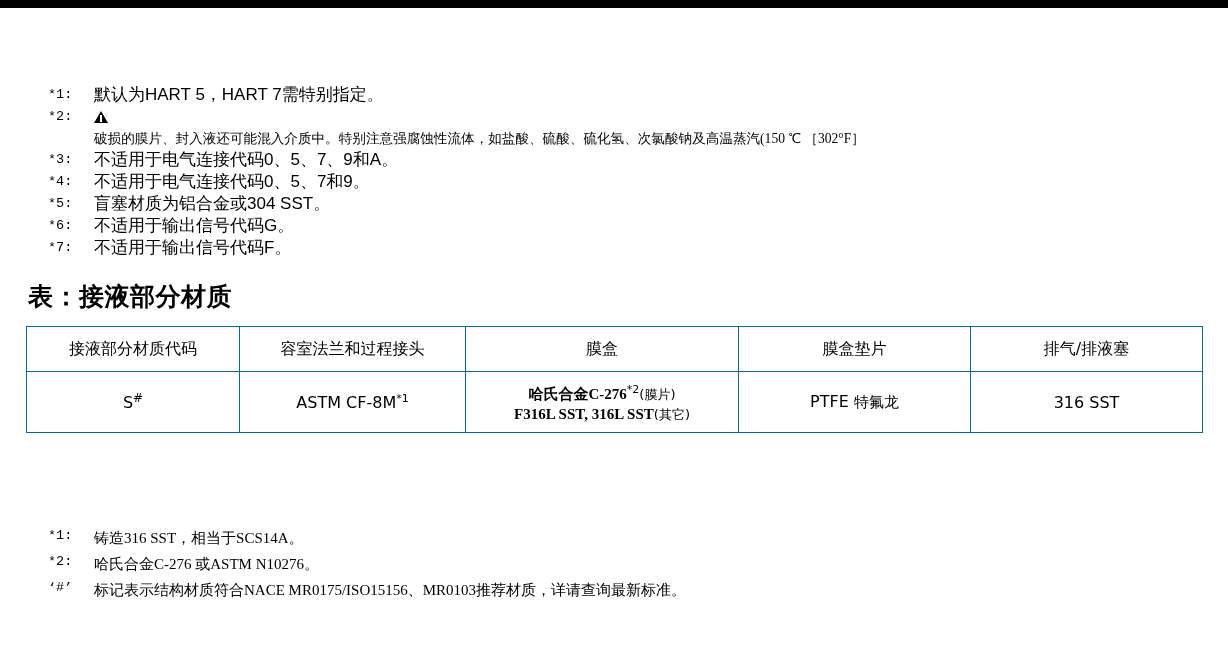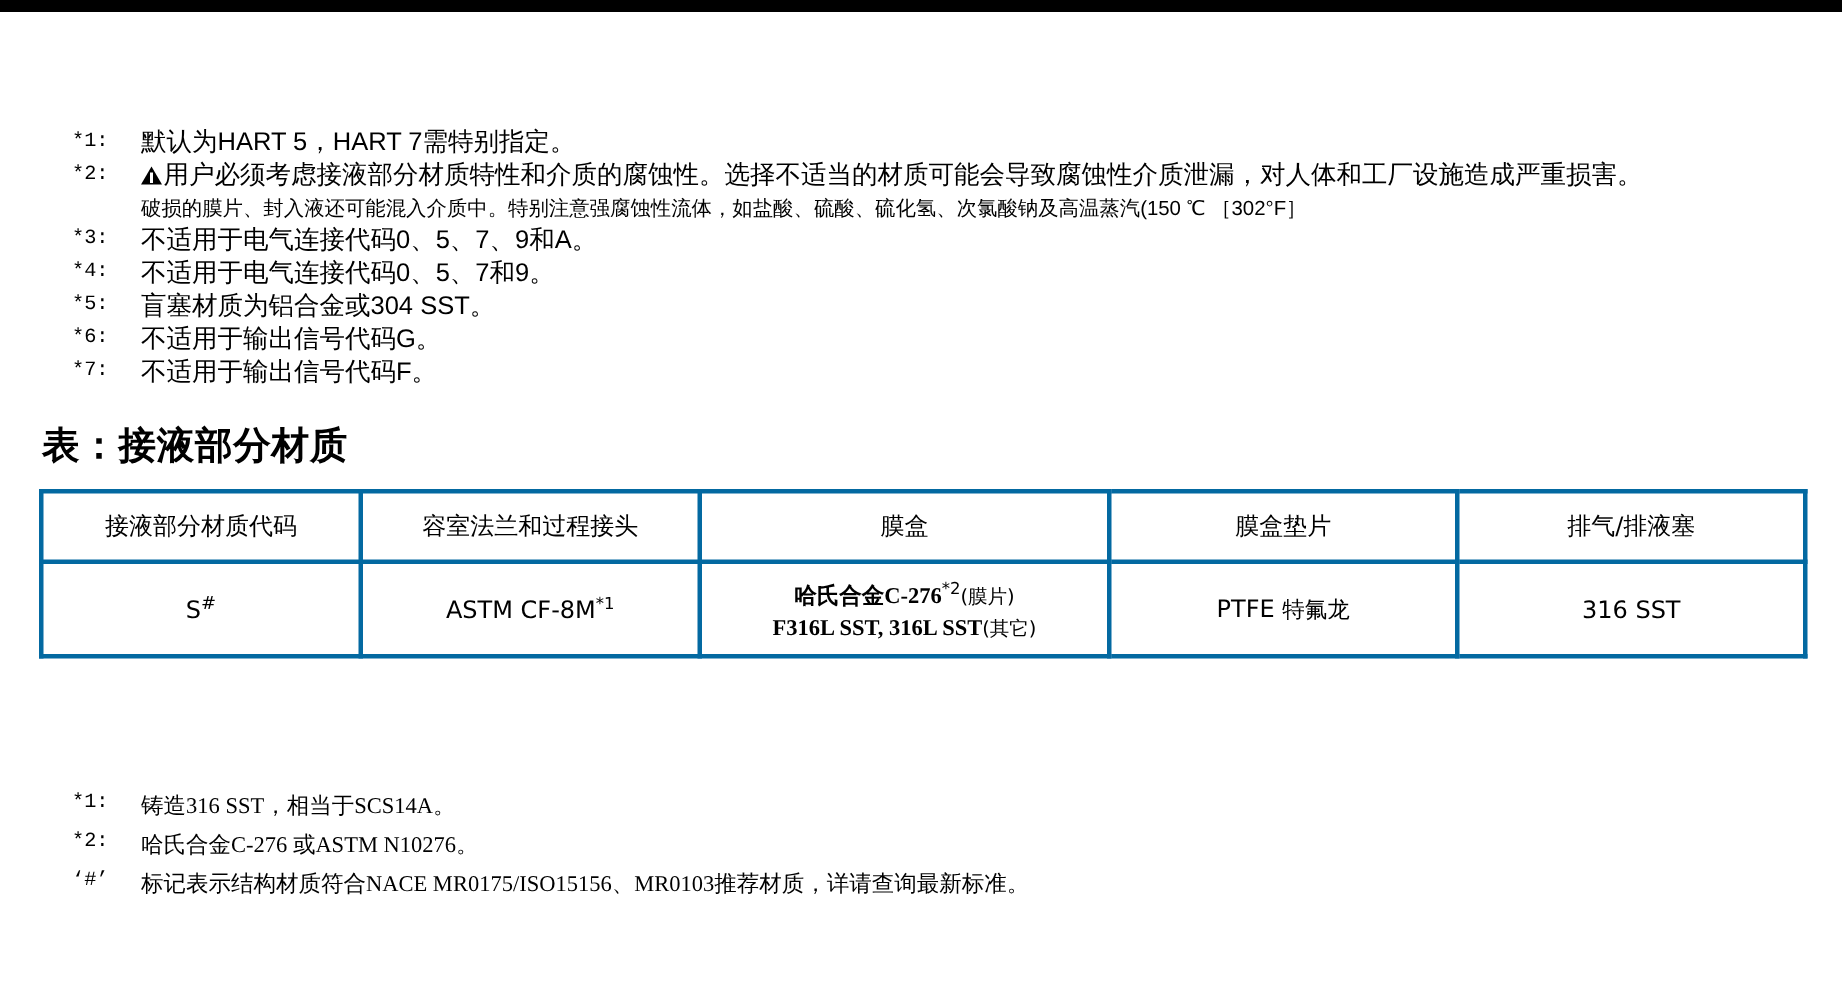--- a/index.html
+++ b/index.html
@@ -53,21 +53,21 @@
     white-space: nowrap;
   }
   .note-body {
     flex: 1 1 auto;
     font-family: Liberation Sans, sans-serif;
     font-size: 17px;
     line-height: 21px;
   }
   .note-cont {
     margin-left: 46px;
-    font-family: Liberation Sans, sans-serif;
+    font-family: Liberation Serif, serif;
     font-size: 13.6px;
     line-height: 21px;
   }
   .warn-tri {
     display: inline-block;
     position: relative;
     width: 14px;
     height: 13px;
     vertical-align: -2px;
     margin-right: 1px;
@@ -103,21 +103,21 @@
   
   .mat-table {
     position: absolute;
     left: 26px;
     top: 318px;
     width: 1176px;
     border-collapse: collapse;
     table-layout: fixed;
   }
   .mat-table th, .mat-table td {
-    border: 3px solid #0369a1;
+    border: 1px solid #0369a1;
     text-align: center;
     vertical-align: middle;
     font-family: "DejaVu Sans", sans-serif;
     font-size: 16px;
     padding: 0;
   }
   .mat-table th {
     height: 44px;
     font-weight: normal;
   }
@@ -211,21 +211,21 @@
   <div class="notes">
 
     <div class="note-row">
       <div class="note-mark">*1:</div>
       <div class="note-body">默认为HART 5，HART 7需特别指定。</div>
     </div>
 
     <div class="note-row">
       <div class="note-mark">*2:</div>
       <div class="note-body">
-        <span class="warn-tri"><span class="tri"></span><span class="bang"></span></span><span>用户必须考虑接液部分材质特性和介质的腐蚀性。选择不适当的材质可能会导致腐蚀性介质泄漏，对人体和工厂设施造成严重损害。</span>
+        <span class="warn-tri"><span class="tri"></span><span class="bang"></span></span>
       </div>
     </div>
     <div class="note-cont">破损的膜片、封入液还可能混入介质中。特别注意强腐蚀性流体，如盐酸、硫酸、硫化氢、次氯酸钠及高温蒸汽(150 ℃ ［302°F］</div>
 
     <div class="note-row">
       <div class="note-mark">*3:</div>
       <div class="note-body">不适用于电气连接代码0、5、7、9和A。</div>
     </div>
 
     <div class="note-row">

